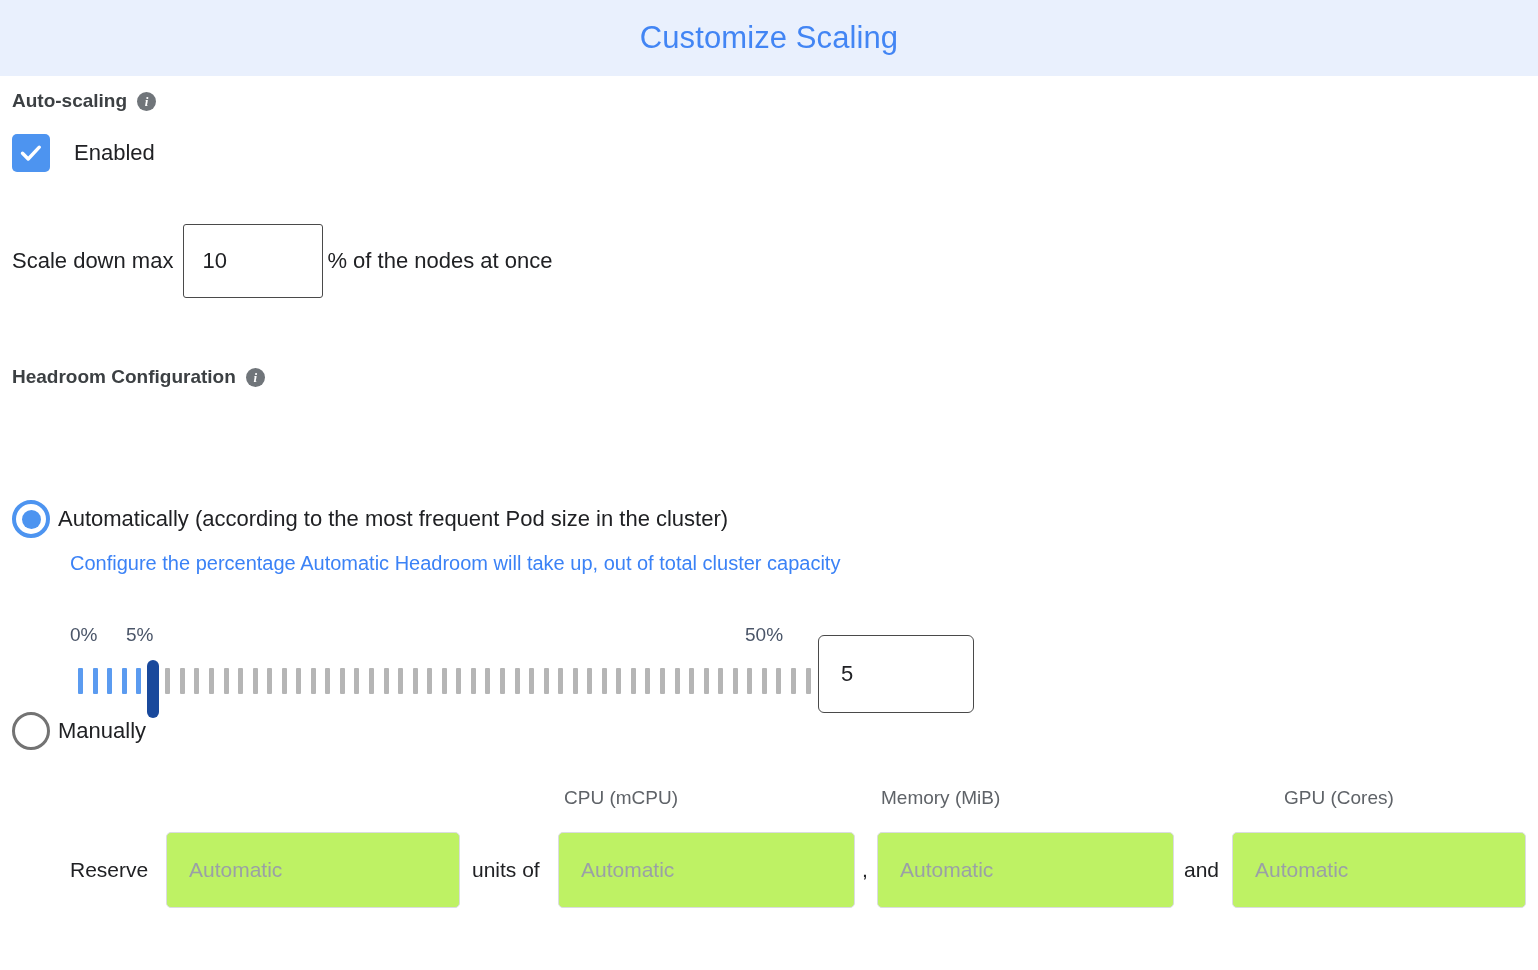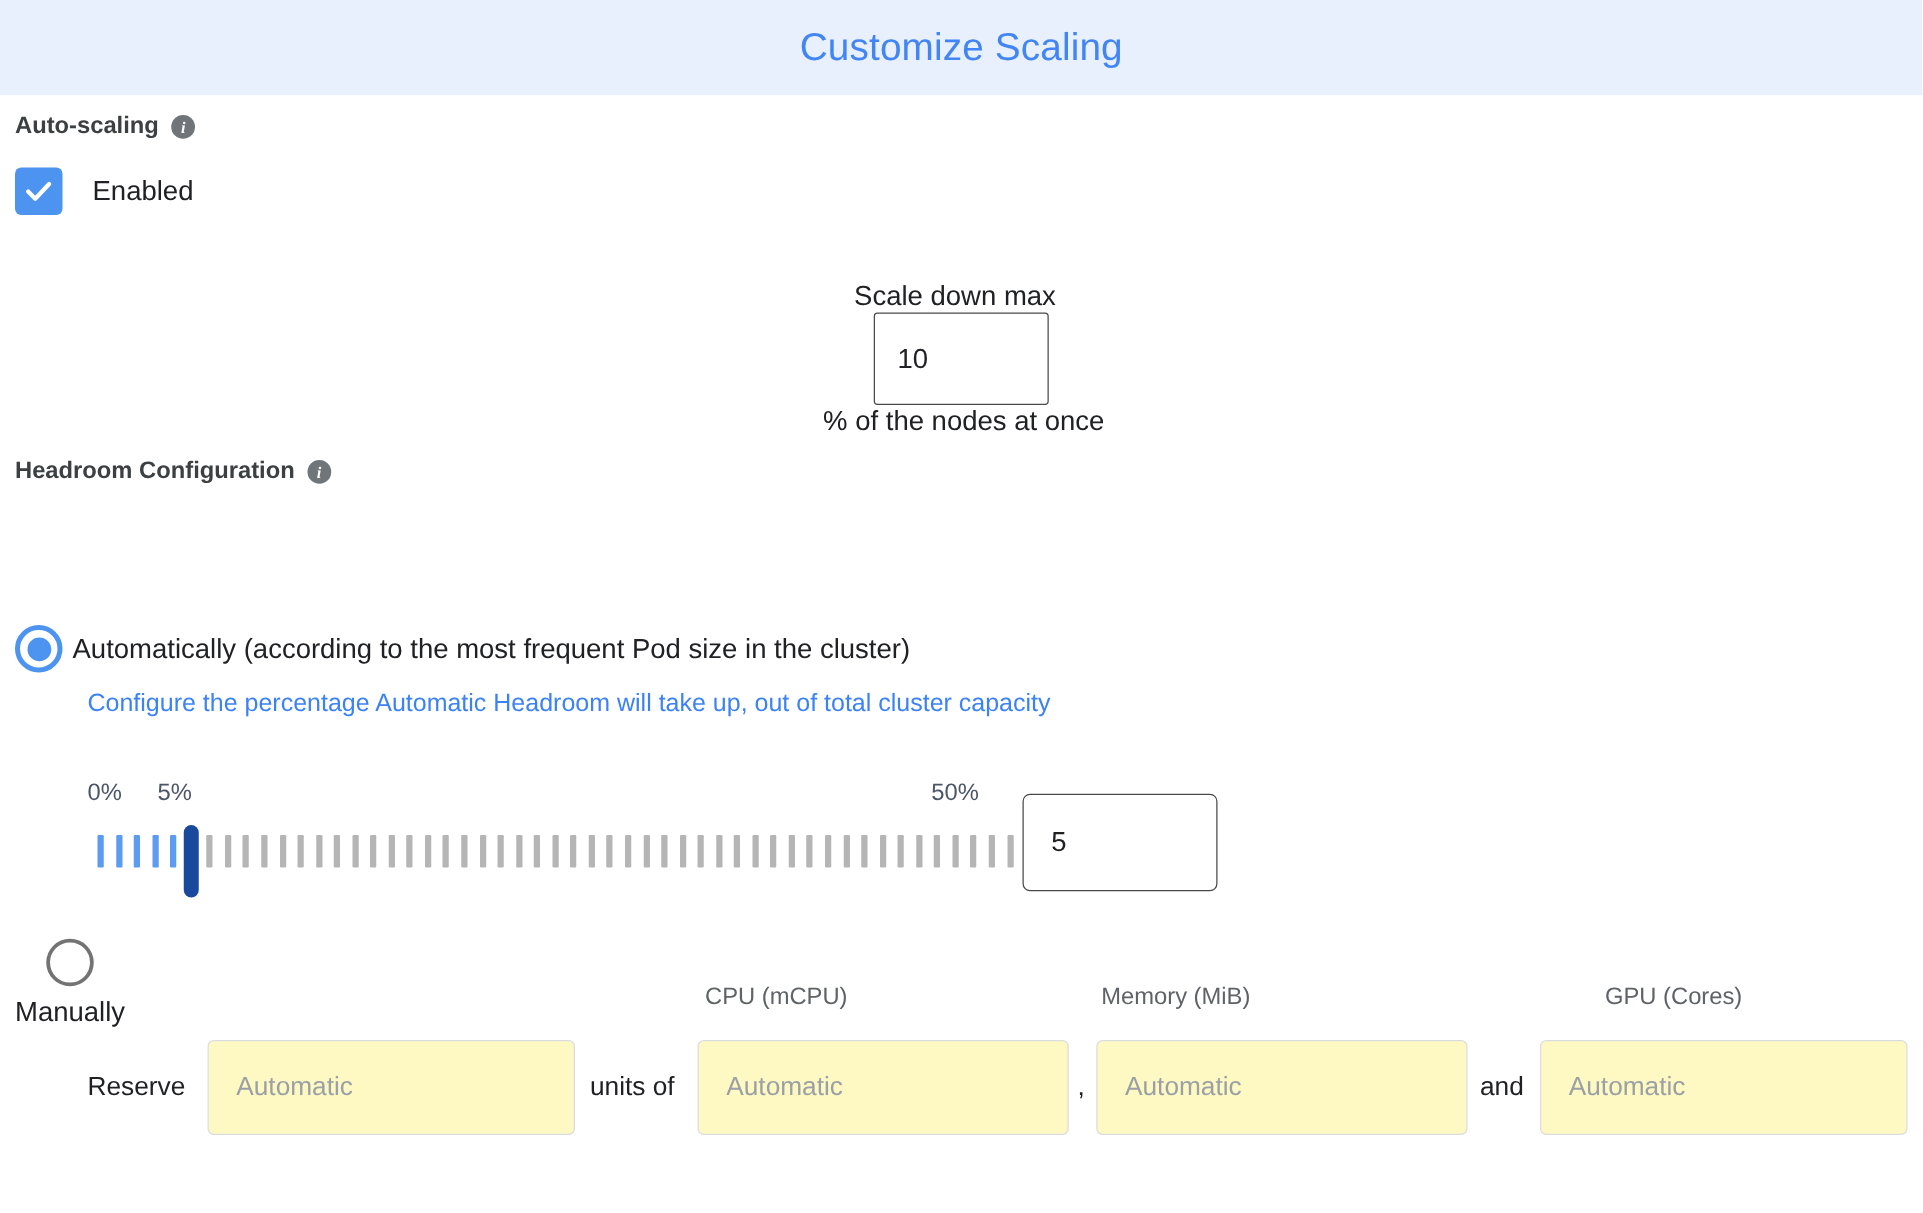--- a/index.html
+++ b/index.html
@@ -97,21 +97,20 @@
     color: #202124;
   }
 
   
   .scale-row {
     display: flex;
     align-items: center;
     margin-top: 52px;
     font-size: 22px;
     color: #202124;
-    flex-direction: column;
   }
   .scale-label { padding-right: 10px; }
   .num-input {
     width: 140px;
     height: 74px;
     border: 1.6px solid #4a4a4a;
     border-radius: 3px;
     background: #ffffff;
     font-size: 22px;
     font-family: "Liberation Sans", sans-serif;
@@ -122,21 +121,21 @@
   }
   .scale-suffix { padding-left: 4px; }
 
   
   .radio-row {
     display: flex;
     align-items: center;
     gap: 8px;
   }
   .radio-auto { position: absolute; top: 410px; left: 12px; }
-  .radio-manual { position: absolute; top: 661px; left: 12px; flex-direction: column; }
+  .radio-manual { position: absolute; top: 622px; left: 12px; }
 
   .radio {
     width: 38px;
     height: 38px;
     border-radius: 50%;
     box-sizing: border-box;
     flex: none;
     display: flex;
     align-items: center;
     justify-content: center;
@@ -254,21 +253,21 @@
   }
   .reserve-word {
     font-size: 21px;
     color: #202124;
     white-space: nowrap;
   }
   .text-input-disabled {
     height: 76px;
     border: 1.4px solid #dadce0;
     border-radius: 5px;
-    background: #fef9c3;
+    background: #bef264;
     font-size: 21px;
     font-family: "Liberation Sans", sans-serif;
     color: #202124;
     padding: 0 22px;
     box-sizing: border-box;
     outline: none;
   }
   .text-input-disabled::placeholder { color: #9aa0a6; opacity: 1; }
 </style>
 </head>

